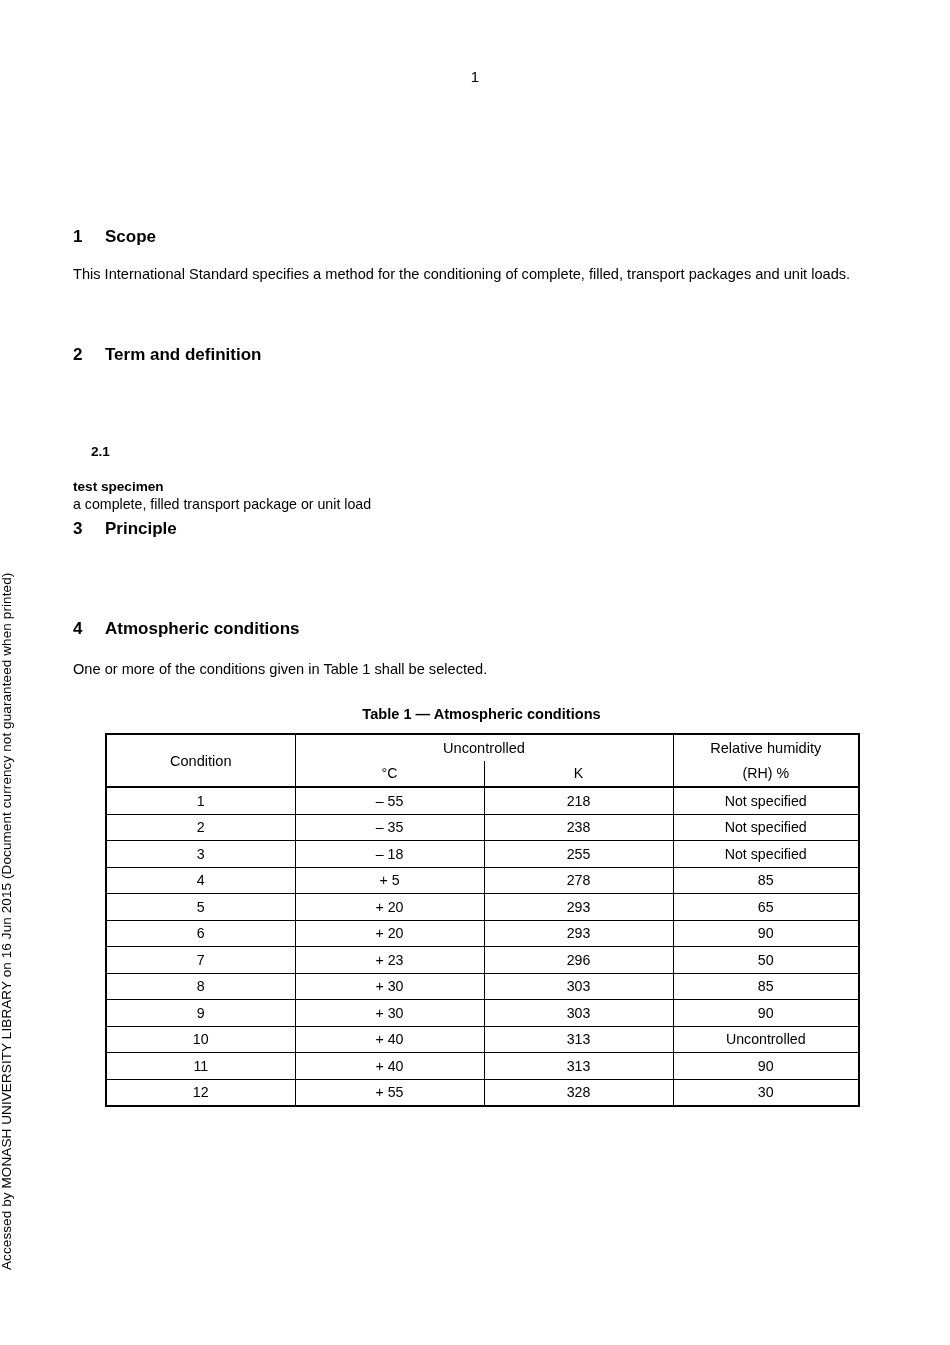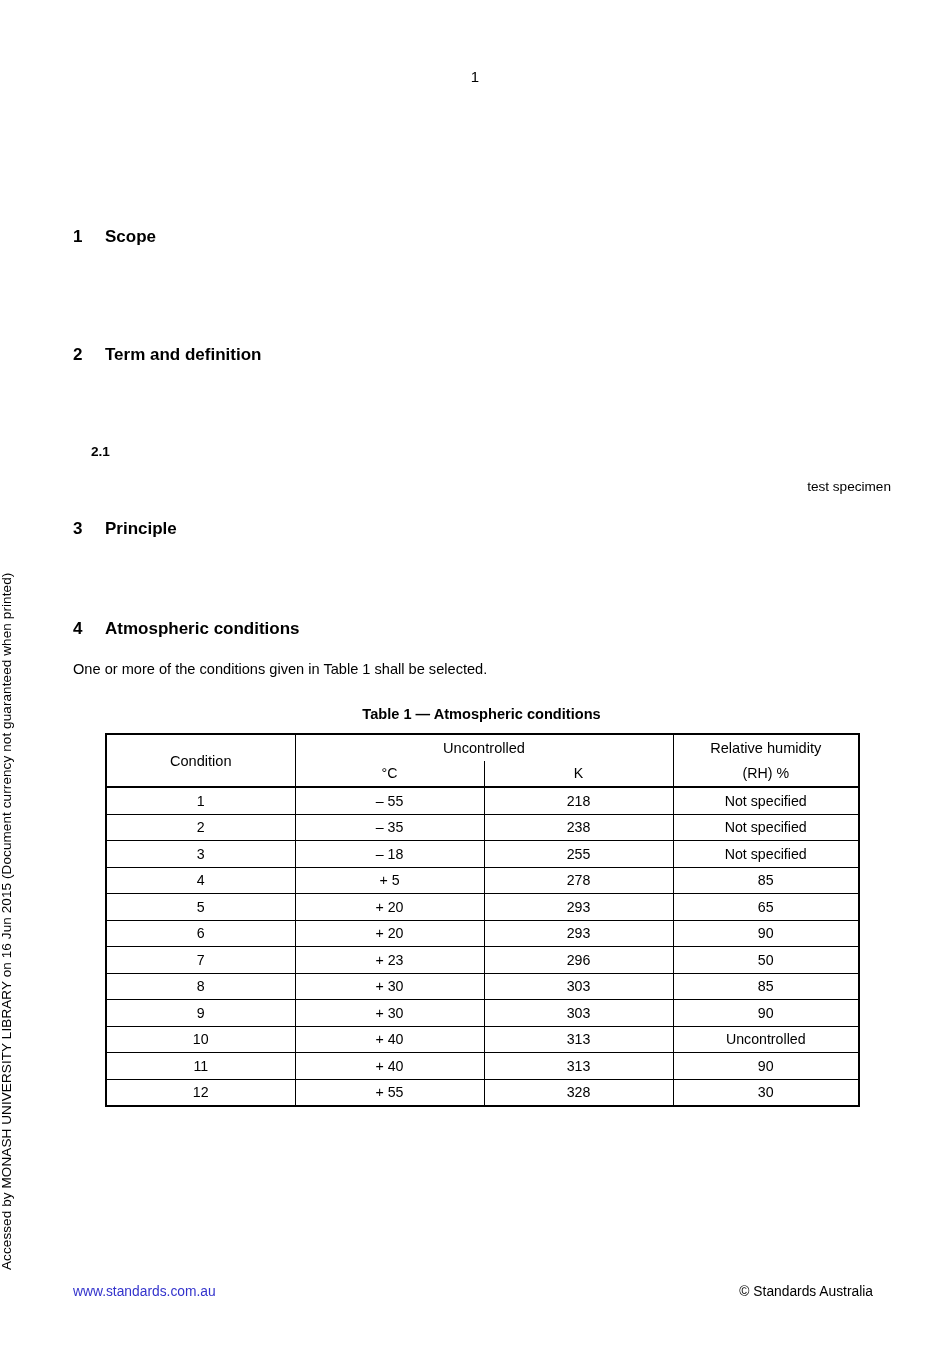--- a/index.html
+++ b/index.html
@@ -75,24 +75,23 @@
   }
 
   .term-num {
     font-size: 13.6px;
     font-weight: bold;
     line-height: 17px;
     margin: 18px;
   }
   .term-name {
     font-size: 13.6px;
-    font-weight: normal;
+    font-weight: bold;
     line-height: 17px;
     margin: 0;
-    text-align: right;
   }
   .term-def {
     font-size: 14.2px;
     line-height: 18px;
     margin: 0;
   }
 
   
   .abs { position: absolute; left: 73px; }
 
@@ -196,29 +195,31 @@
   <div class="page-number">1</div>
 
   <div class="side-stamp">
     <div class="side-stamp-text">Accessed by MONASH UNIVERSITY LIBRARY on 16 Jun 2015 (Document currency not guaranteed when printed)</div>
   </div>
 
   <h2 class="clause abs" style="top:226px; width:818px;">
     <span class="num">1</span>
     <span class="ttl">Scope</span>
   </h2>
+  <p class="body-text abs" style="top:265px; width:818px;">This International Standard specifies a method for the conditioning of complete, filled, transport packages and unit loads.</p>
 
   <h2 class="clause abs" style="top:344px; width:818px;">
     <span class="num">2</span>
     <span class="ttl">Term and definition</span>
   </h2>
 
   <div class="abs" style="top:425px; width:818px;">
     <p class="term-num">2.1</p>
     <p class="term-name">test specimen</p>
+    <p class="term-def">a complete, filled transport package or unit load</p>
   </div>
 
   <h2 class="clause abs" style="top:518px; width:818px;">
     <span class="num">3</span>
     <span class="ttl">Principle</span>
   </h2>
 
   <h2 class="clause abs" style="top:618px; width:818px;">
     <span class="num">4</span>
     <span class="ttl">Atmospheric conditions</span>
@@ -315,18 +316,14 @@
         </tr>
         <tr>
           <td>12</td>
           <td>+ 55</td>
           <td>328</td>
           <td>30</td>
         </tr>
       </tbody>
   </table>
 
-  <div class="footer">
-    <a class="site-link" href="#" style="color: rgb(51, 51, 204);">www.standards.com.au</a>
-    <span class="copyright">© Standards Australia</span>
-  </div>
 
 </div>
 
 </body></html>

